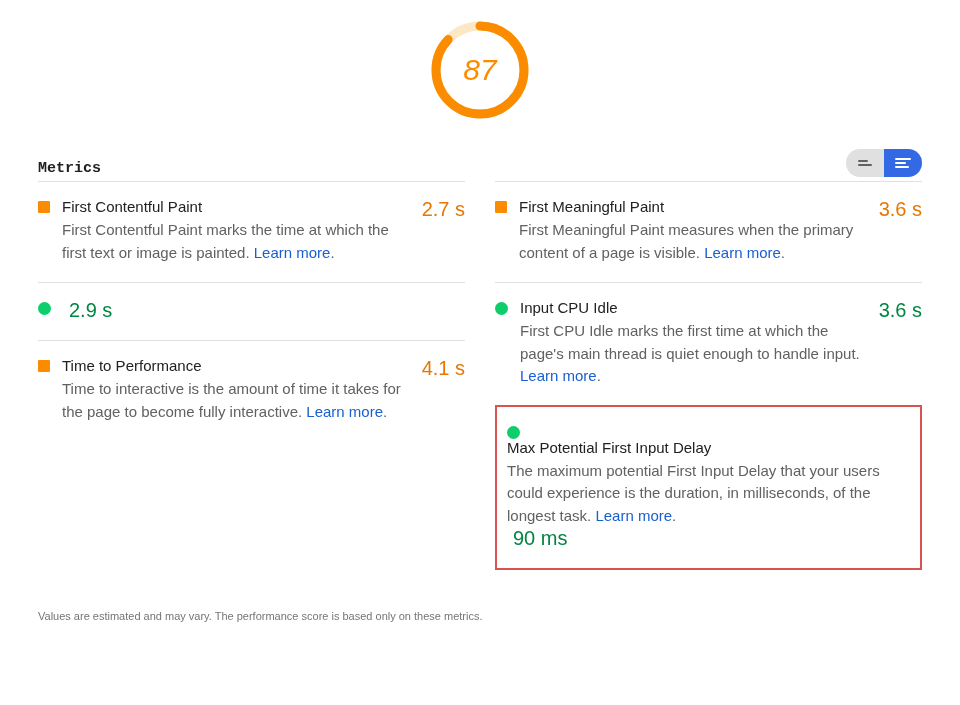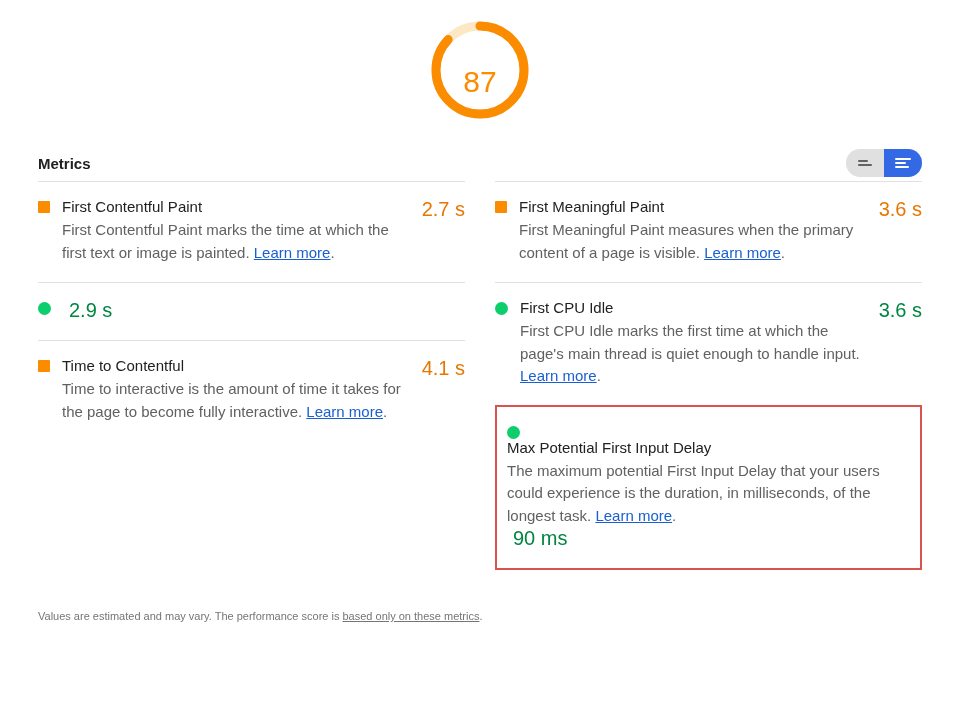--- a/index.html
+++ b/index.html
@@ -32,40 +32,42 @@
     stroke-width: 9;
   }
   .gauge .fg {
     fill: none;
     stroke: #fb8c00;
     stroke-width: 9;
     stroke-linecap: round;
   }
   .gauge .score {
     position: absolute;
-    left: 0; top: 12px;
+    left: 0; top: 0;
     width: 100%; height: 100%;
     display: flex;
     align-items: center;
     justify-content: center;
     font-size: 30px;
     font-weight: 500;
     color: #fb8c00;
+    font-style: italic;
   }
   .title {
     font-size: 26px;
     font-weight: 400;
     color: #333;
     margin-top: 12px;
   }
   .header-row {
     display: flex;
-    align-items: center;
+    align-items: flex-end;
     justify-content: space-between;
     margin-bottom: 4px;
+    font-family: Liberation Mono, monospace;
   }
   .metrics-label {
     font-size: 15px;
     font-weight: 700;
     color: #212121;
   }
   .toggle {
     display: flex;
     background: #e0e0e0;
     border-radius: 20px;
@@ -133,21 +135,20 @@
     color: #212121;
     margin-bottom: 4px;
   }
   .m-desc {
     font-size: 15px;
     color: #616161;
     line-height: 1.5;
   }
   .learn {
     color: #1a5fd0;
-    text-decoration: underline;
     cursor: pointer;
     text-align: center;
   }
   .m-val {
     flex-shrink: 0;
     font-size: 20px;
     white-space: nowrap;
     margin-left: 6px;
   }
   .m-val.orange { color: #e67700; }
@@ -203,39 +204,39 @@
           </div>
           <div class="m-val orange">2.7 s</div>
         </div>
         <div class="metric">
           <div class="marker circle"></div>
           <div class="m-val green">2.9 s</div>
         </div>
         <div class="metric">
           <div class="marker square"></div>
           <div class="m-body">
-            <div class="m-name">Time to Contentful</div>
+            <div class="m-name">Time to Performance</div>
             <div class="m-desc"><span>Time to interactive is the amount of time it takes for the page to become fully interactive. </span><a class="learn">Learn more</a>.</div>
           </div>
           <div class="m-val orange">4.1 s</div>
         </div>
       </div>
       <div class="col">
         <div class="metric">
           <div class="marker square"></div>
           <div class="m-body">
             <div class="m-name">First Meaningful Paint</div>
             <div class="m-desc"><span>First Meaningful Paint measures when the primary content of a page is visible. </span><a class="learn">Learn more</a>.</div>
           </div>
           <div class="m-val orange">3.6 s</div>
         </div>
         <div class="metric">
           <div class="marker circle"></div>
           <div class="m-body">
-            <div class="m-name">First CPU Idle</div>
+            <div class="m-name">Input CPU Idle</div>
             <div class="m-desc"><span>First CPU Idle marks the first time at which the page's main thread is quiet enough to handle input. </span><a class="learn">Learn more</a>.</div>
           </div>
           <div class="m-val green">3.6 s</div>
         </div>
         <div class="metric highlighted">
           <div class="marker circle"></div>
           <div class="m-body">
             <div class="m-name">Max Potential First Input Delay</div>
             <div class="m-desc"><span>The maximum potential First Input Delay that your users could experience is the duration, in milliseconds, of the longest task. </span><a class="learn">Learn more</a>.</div>
           </div>

